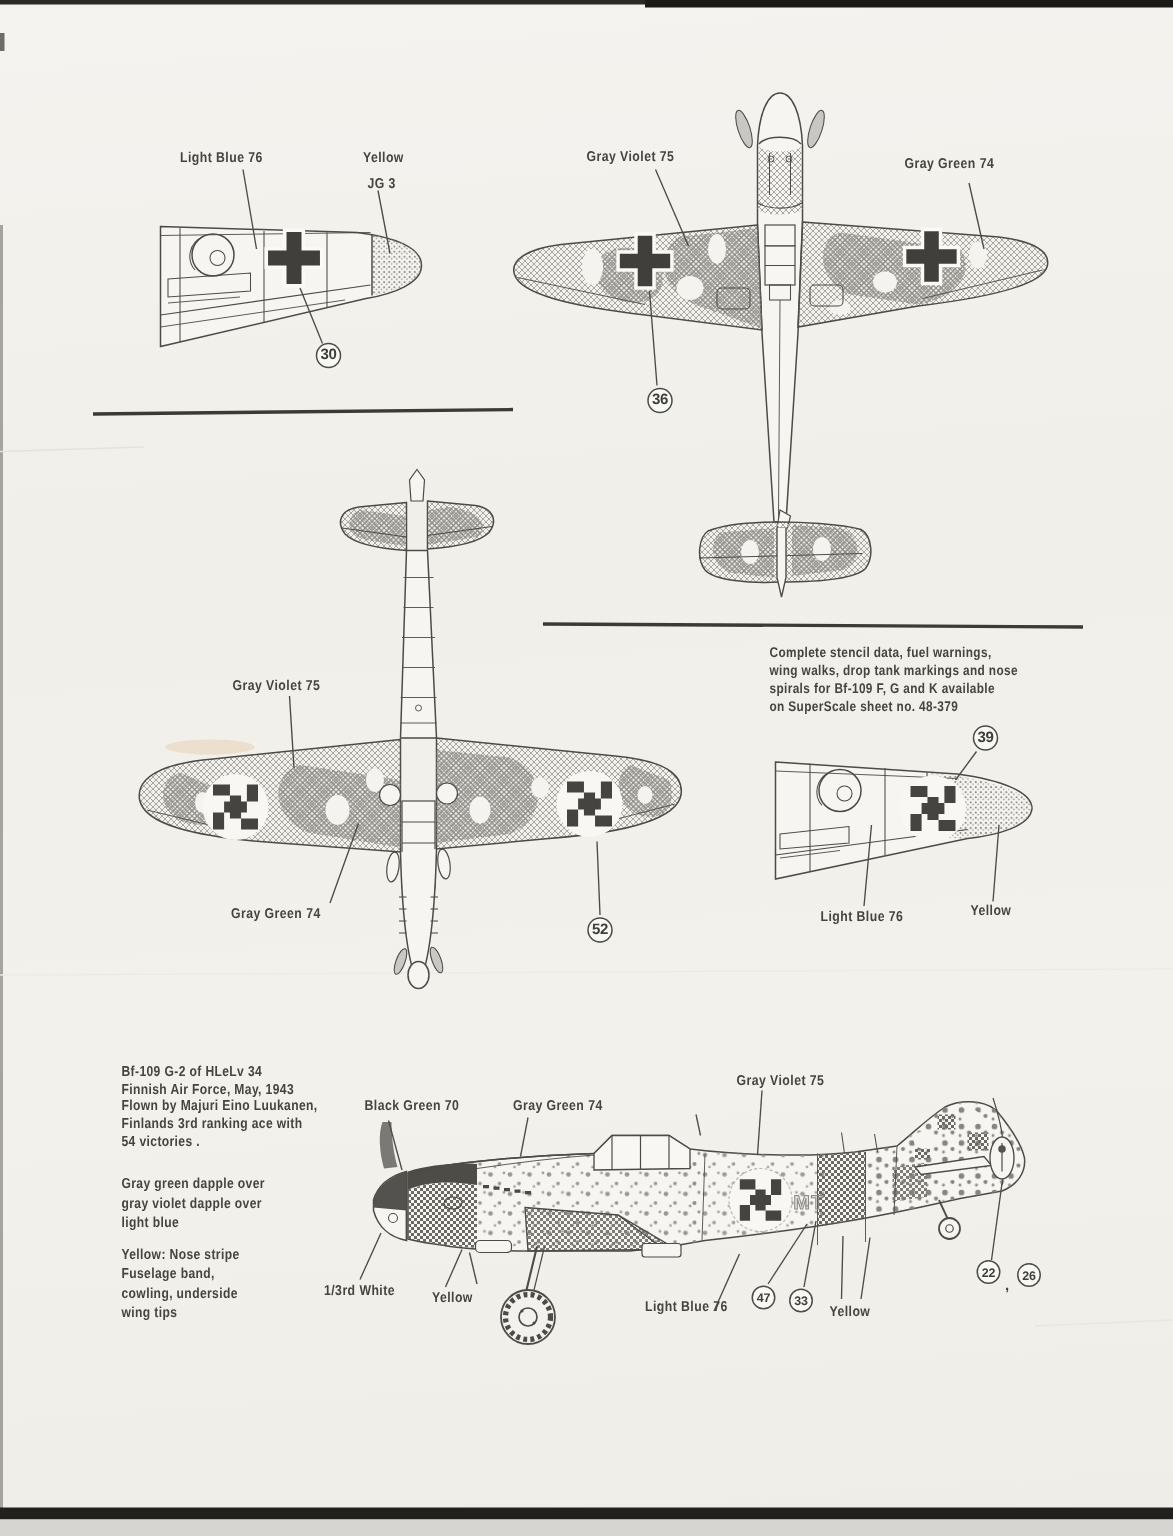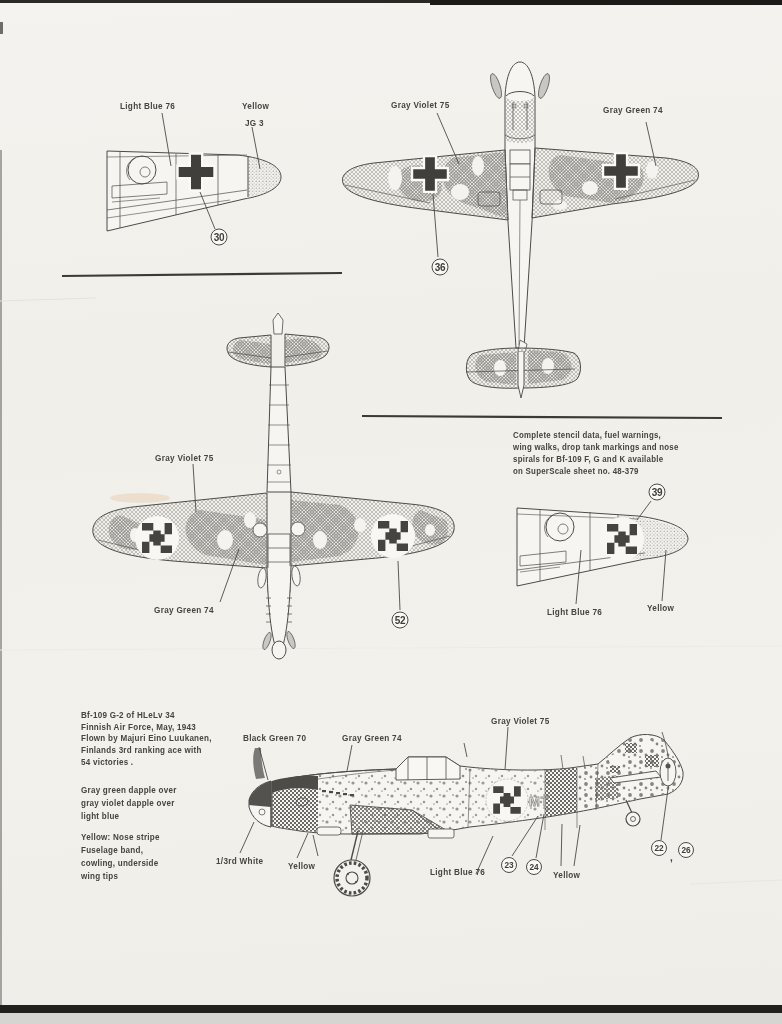--- a/index.html
+++ b/index.html
@@ -429,19 +429,19 @@
 <div class="lbl" style="left:491px;top:715px">Gray Violet 75</div>
 <div class="lbl" style="left:216px;top:855px">1/3rd White</div>
 <div class="lbl" style="left:288px;top:860px">Yellow</div>
 <div class="lbl" style="left:430px;top:866px">Light Blue 76</div>
 <div class="lbl" style="left:553px;top:869px">Yellow</div>
 
 <div class="co" style="left:219px;top:237px">30</div>
 <div class="co" style="left:440px;top:267px">36</div>
 <div class="co" style="left:400px;top:620px">52</div>
 <div class="co" style="left:657px;top:492px">39</div>
-<div class="co small" style="left:509px;top:865px">23</div>
-<div class="co small" style="left:534px;top:867px">24</div>
+<div class="co small" style="left:509px;top:865px">47</div>
+<div class="co small" style="left:534px;top:867px">33</div>
 <div class="co small" style="left:659px;top:848px">22</div>
 <div class="co small" style="left:686px;top:850px">26</div>
 <div class="sep" style="left:670px;top:852px">,</div>
 
 </div>
 
 </body></html>

